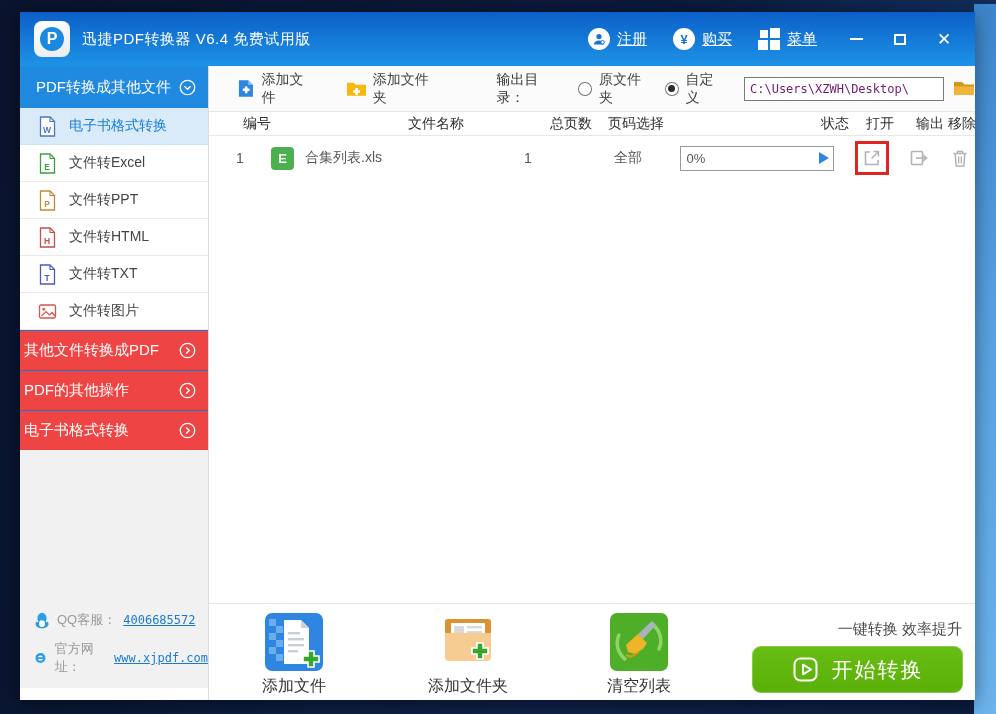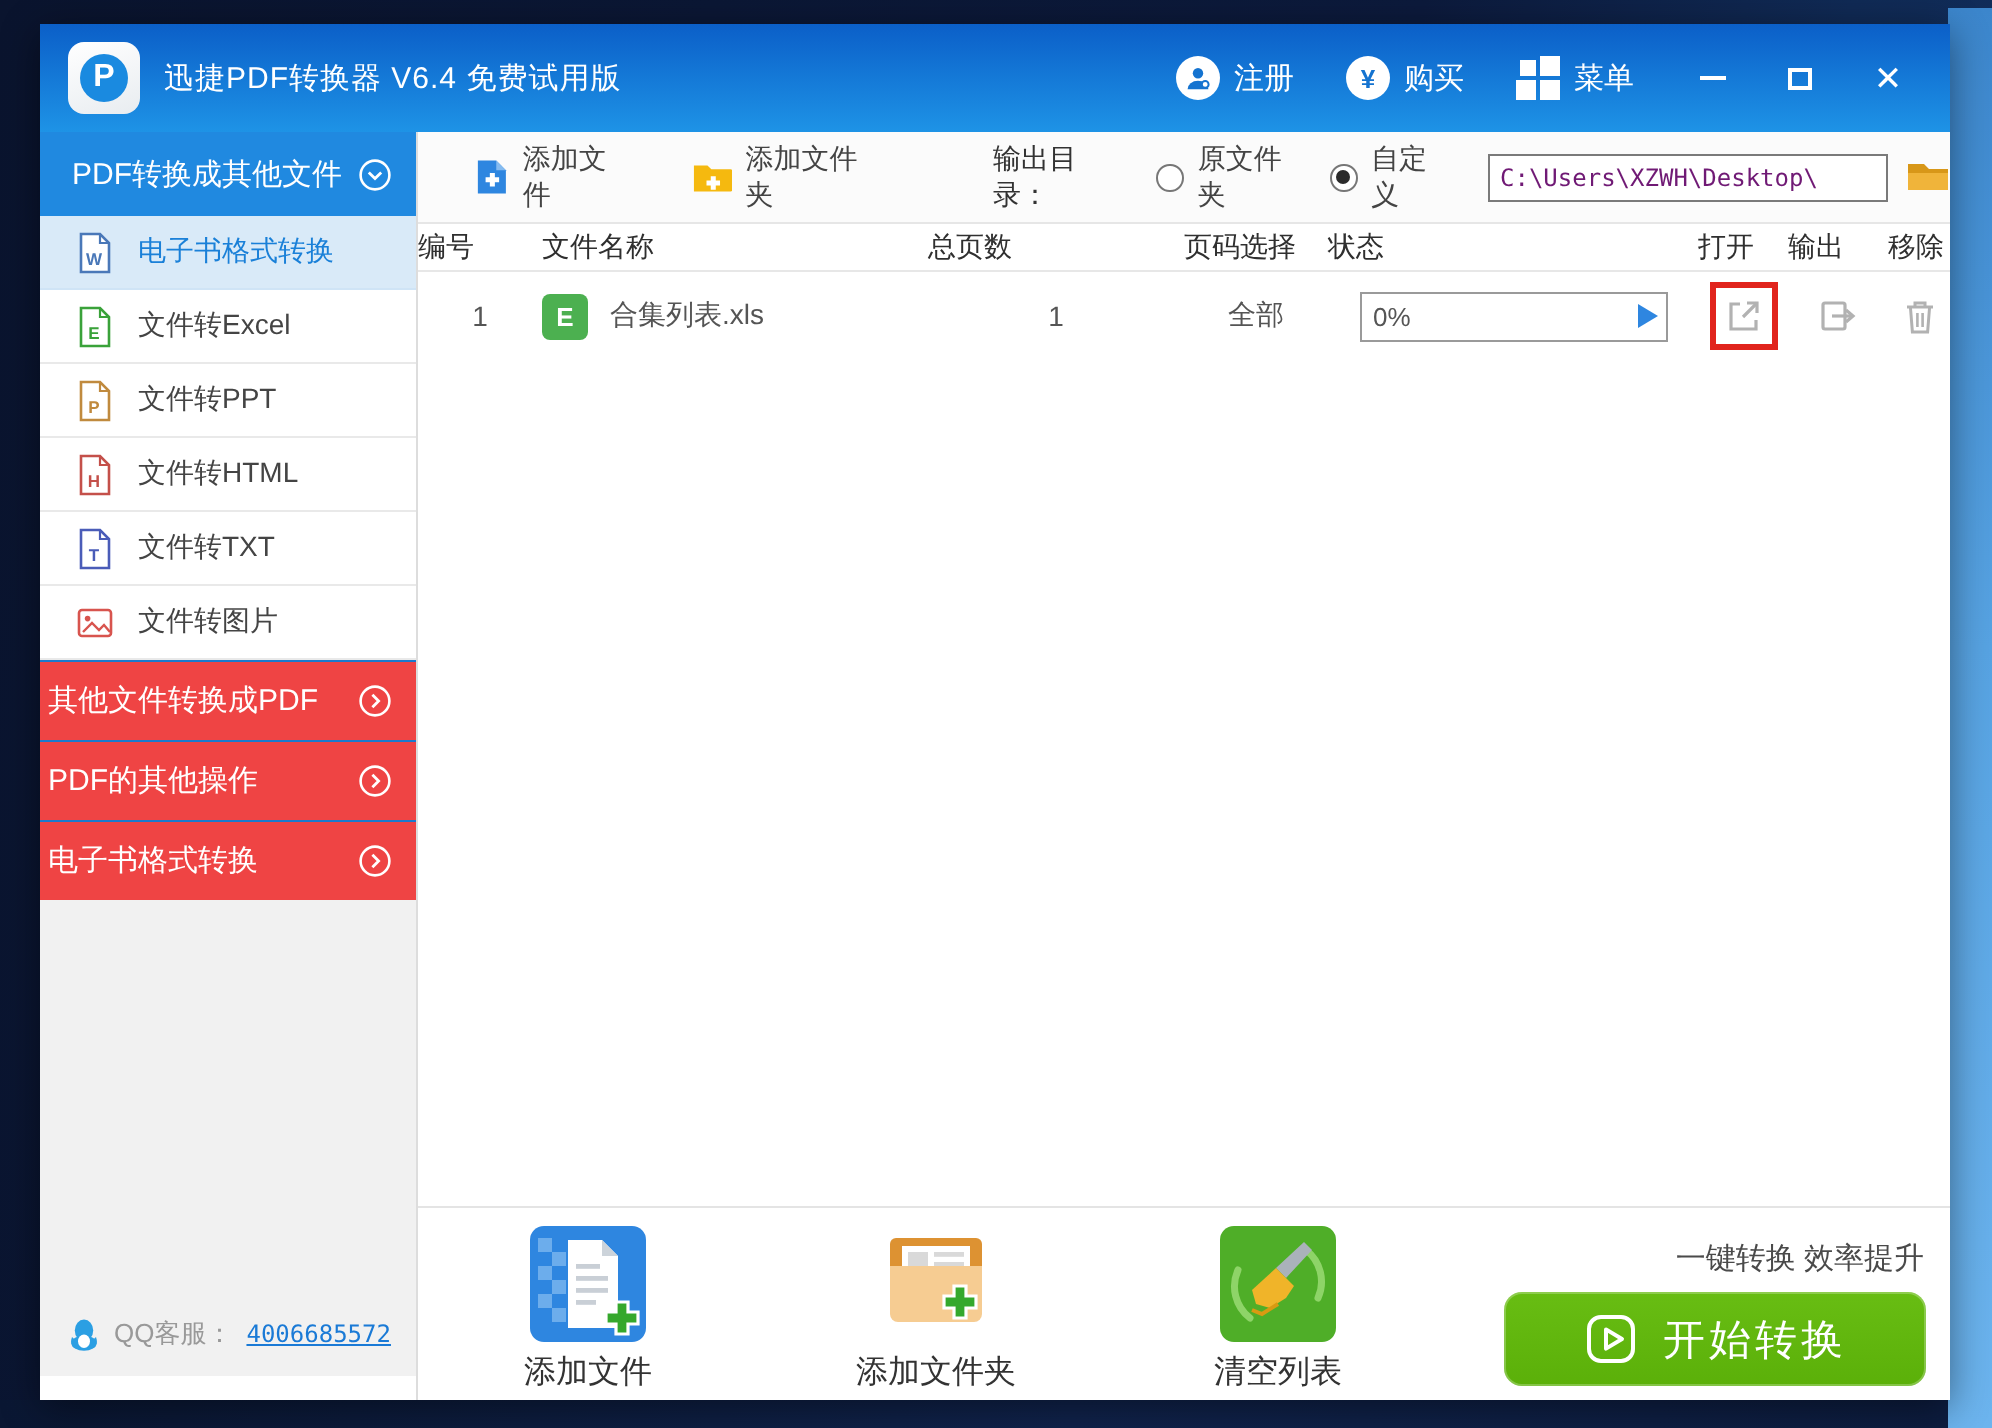--- a/index.html
+++ b/index.html
@@ -20,21 +20,21 @@
     background:linear-gradient(to bottom,#0b5fc8,#1e93e6);
     display:flex; align-items:center; color:#fff; }
   .logo { width:36px; height:36px; margin-left:14px; border-radius:8px;
     background:linear-gradient(160deg,#ffffff,#e8ecf0); position:relative;
     display:flex; align-items:center; justify-content:center; }
   .logo .pbadge { width:24px; height:24px; border-radius:50%;
     background:#1a8ae0; color:#fff; font-weight:bold; font-size:16px;
     display:flex; align-items:center; justify-content:center; }
   .win-title { margin-left:12px; font-size:15px; letter-spacing:.5px; }
   .tb-right { margin-left:auto; display:flex; align-items:center; }
-  .tb-act { display:flex; align-items:center; gap:7px; margin-right:26px; cursor:pointer; }
+  .tb-act { display:flex; align-items:center; gap:7px; margin-right:26px; cursor:pointer;text-decoration:underline; }
   .tb-act span.lbl { font-size:15px; }
   .circ-ic { width:22px; height:22px; border-radius:50%; background:#fff; color:#1473d0;
     display:flex; align-items:center; justify-content:center; font-weight:bold; font-size:13px; }
   .menu-grid { width:22px; height:22px; display:grid; grid-template-columns:10px 10px;
     grid-template-rows:10px 10px; gap:2px; }
   .menu-grid i { background:#fff; }
   .menu-grid i:first-child { transform:scale(.8); transform-origin:bottom right; }
   .winctl { width:26px; display:flex; align-items:center; justify-content:center;
     margin-right:18px; cursor:pointer; height:30px; }
   .ic-min { width:13px; height:2px; background:#fff; }
@@ -66,21 +66,21 @@
   .radio { width:14px; height:14px; border:1.5px solid #777; border-radius:50%;
     background:#fff; display:inline-flex; align-items:center; justify-content:center; }
   .radio.sel::after { content:""; width:7px; height:7px; background:#2b2b2b; border-radius:50%; }
   .path-input { width:206px; height:24px; border:1px solid #7a7a7a; background:#fff;
     font-family:"DejaVu Sans Mono",monospace; font-size:12px; color:#701a75; padding:0 5px; }
 
   .thead, .trow { display:grid;
     grid-template-columns:62px 193px 128px 72px 185px 45px 50px 32px; align-items:center; }
   .thead { height:24px; font-size:14px; color:#2f2f2f; font-weight:500;
     border-bottom:1px solid #e7e7e7; }
-  .thead span { text-align:left; }
+  .thead span { text-align:right; }
   .trow { height:44px; font-size:14px; color:#555; }
   .tc { text-align:center; }
   .fname-cell { display:flex; align-items:center; gap:11px; }
   .xlsbadge { width:23px; height:23px; border-radius:4px; background:#4cb050; color:#fff;
     font-size:13px; font-weight:bold; display:flex; align-items:center; justify-content:center; }
   .prog-wrap { display:flex; justify-content:center; }
   .progress { width:154px; height:25px; border:1px solid #9a9a9a; background:#fff;
     display:flex; align-items:center; cursor:pointer; }
   .progress .pt { font-size:13px; color:#555; margin-left:6px; }
   .progress .play { margin-left:auto; margin-right:4px; width:0; height:0;
@@ -248,20 +248,30 @@
         <div class="crow">
           <svg width="16" height="17" viewBox="0 0 16 17">
               <ellipse cx="8" cy="6.2" rx="4.6" ry="5.4" fill="#2b9fe3"></ellipse>
               <ellipse cx="8" cy="12.6" rx="6.3" ry="3.8" fill="#2b9fe3"></ellipse>
               <ellipse cx="8" cy="11.6" rx="3" ry="3.4" fill="#fff"></ellipse>
               <path d="M2,9.5 Q1,12.5 2.2,13.6 L3.6,11" fill="#2b9fe3"></path>
               <path d="M14,9.5 Q15,12.5 13.8,13.6 L12.4,11" fill="#2b9fe3"></path>
             </svg>
           <span>QQ客服：</span>
           <a class="val">4006685572</a>
+        </div>
+        <div class="crow">
+          <svg width="17" height="16" viewBox="0 0 17 16">
+              <circle cx="8" cy="8" r="6.2" fill="#2b9fe3"></circle>
+              <circle cx="8" cy="8" r="3.2" fill="#fff"></circle>
+              <rect x="4" y="7" width="8" height="2.2" fill="#2b9fe3"></rect>
+              <path d="M2,5.5 Q9,0.5 16,3.5 Q11,1.5 5,5.5 Z" fill="#2b9fe3"></path>
+            </svg>
+          <span>官方网址：</span>
+          <a class="val">www.xjpdf.com</a>
         </div>
       </div>
     </div>
 
     <div class="main">
 
       <div class="toolbar">
         <div class="tgrp" style="margin-left:28px">
           <svg width="18" height="19" viewBox="0 0 18 19">
               <path d="M2,1 h9.5 l5,5 v12 H2 Z" fill="#2e86e0"></path>

